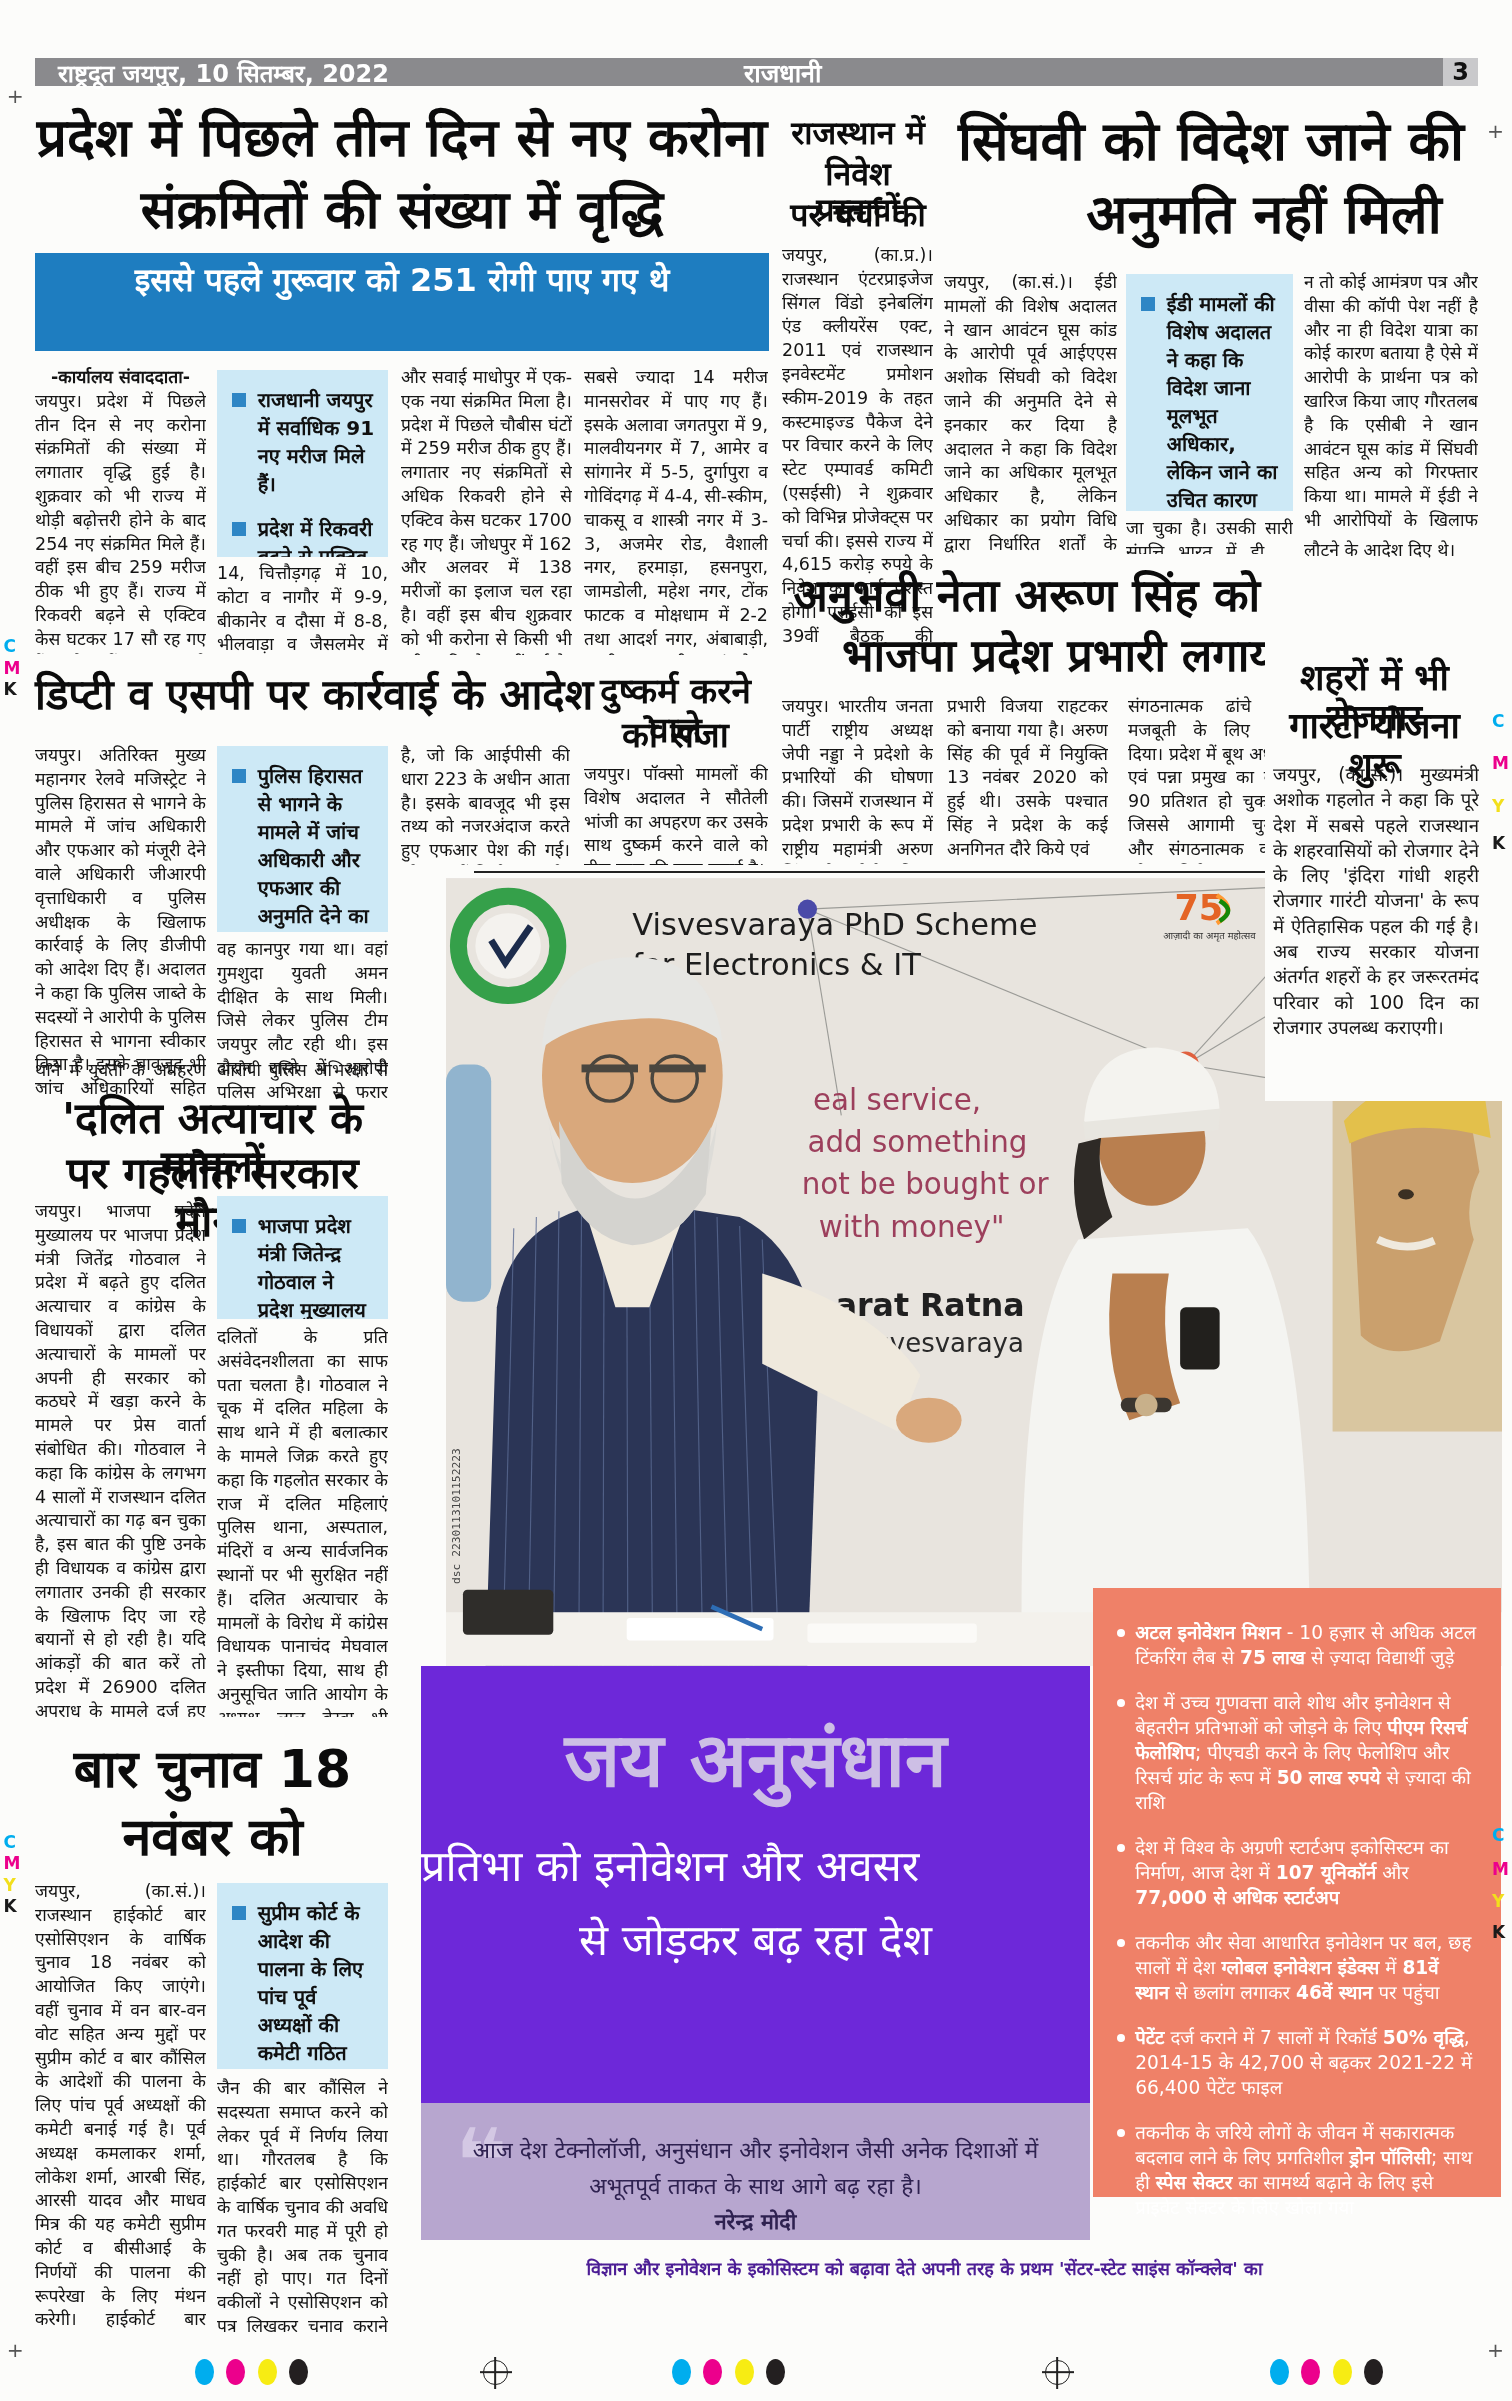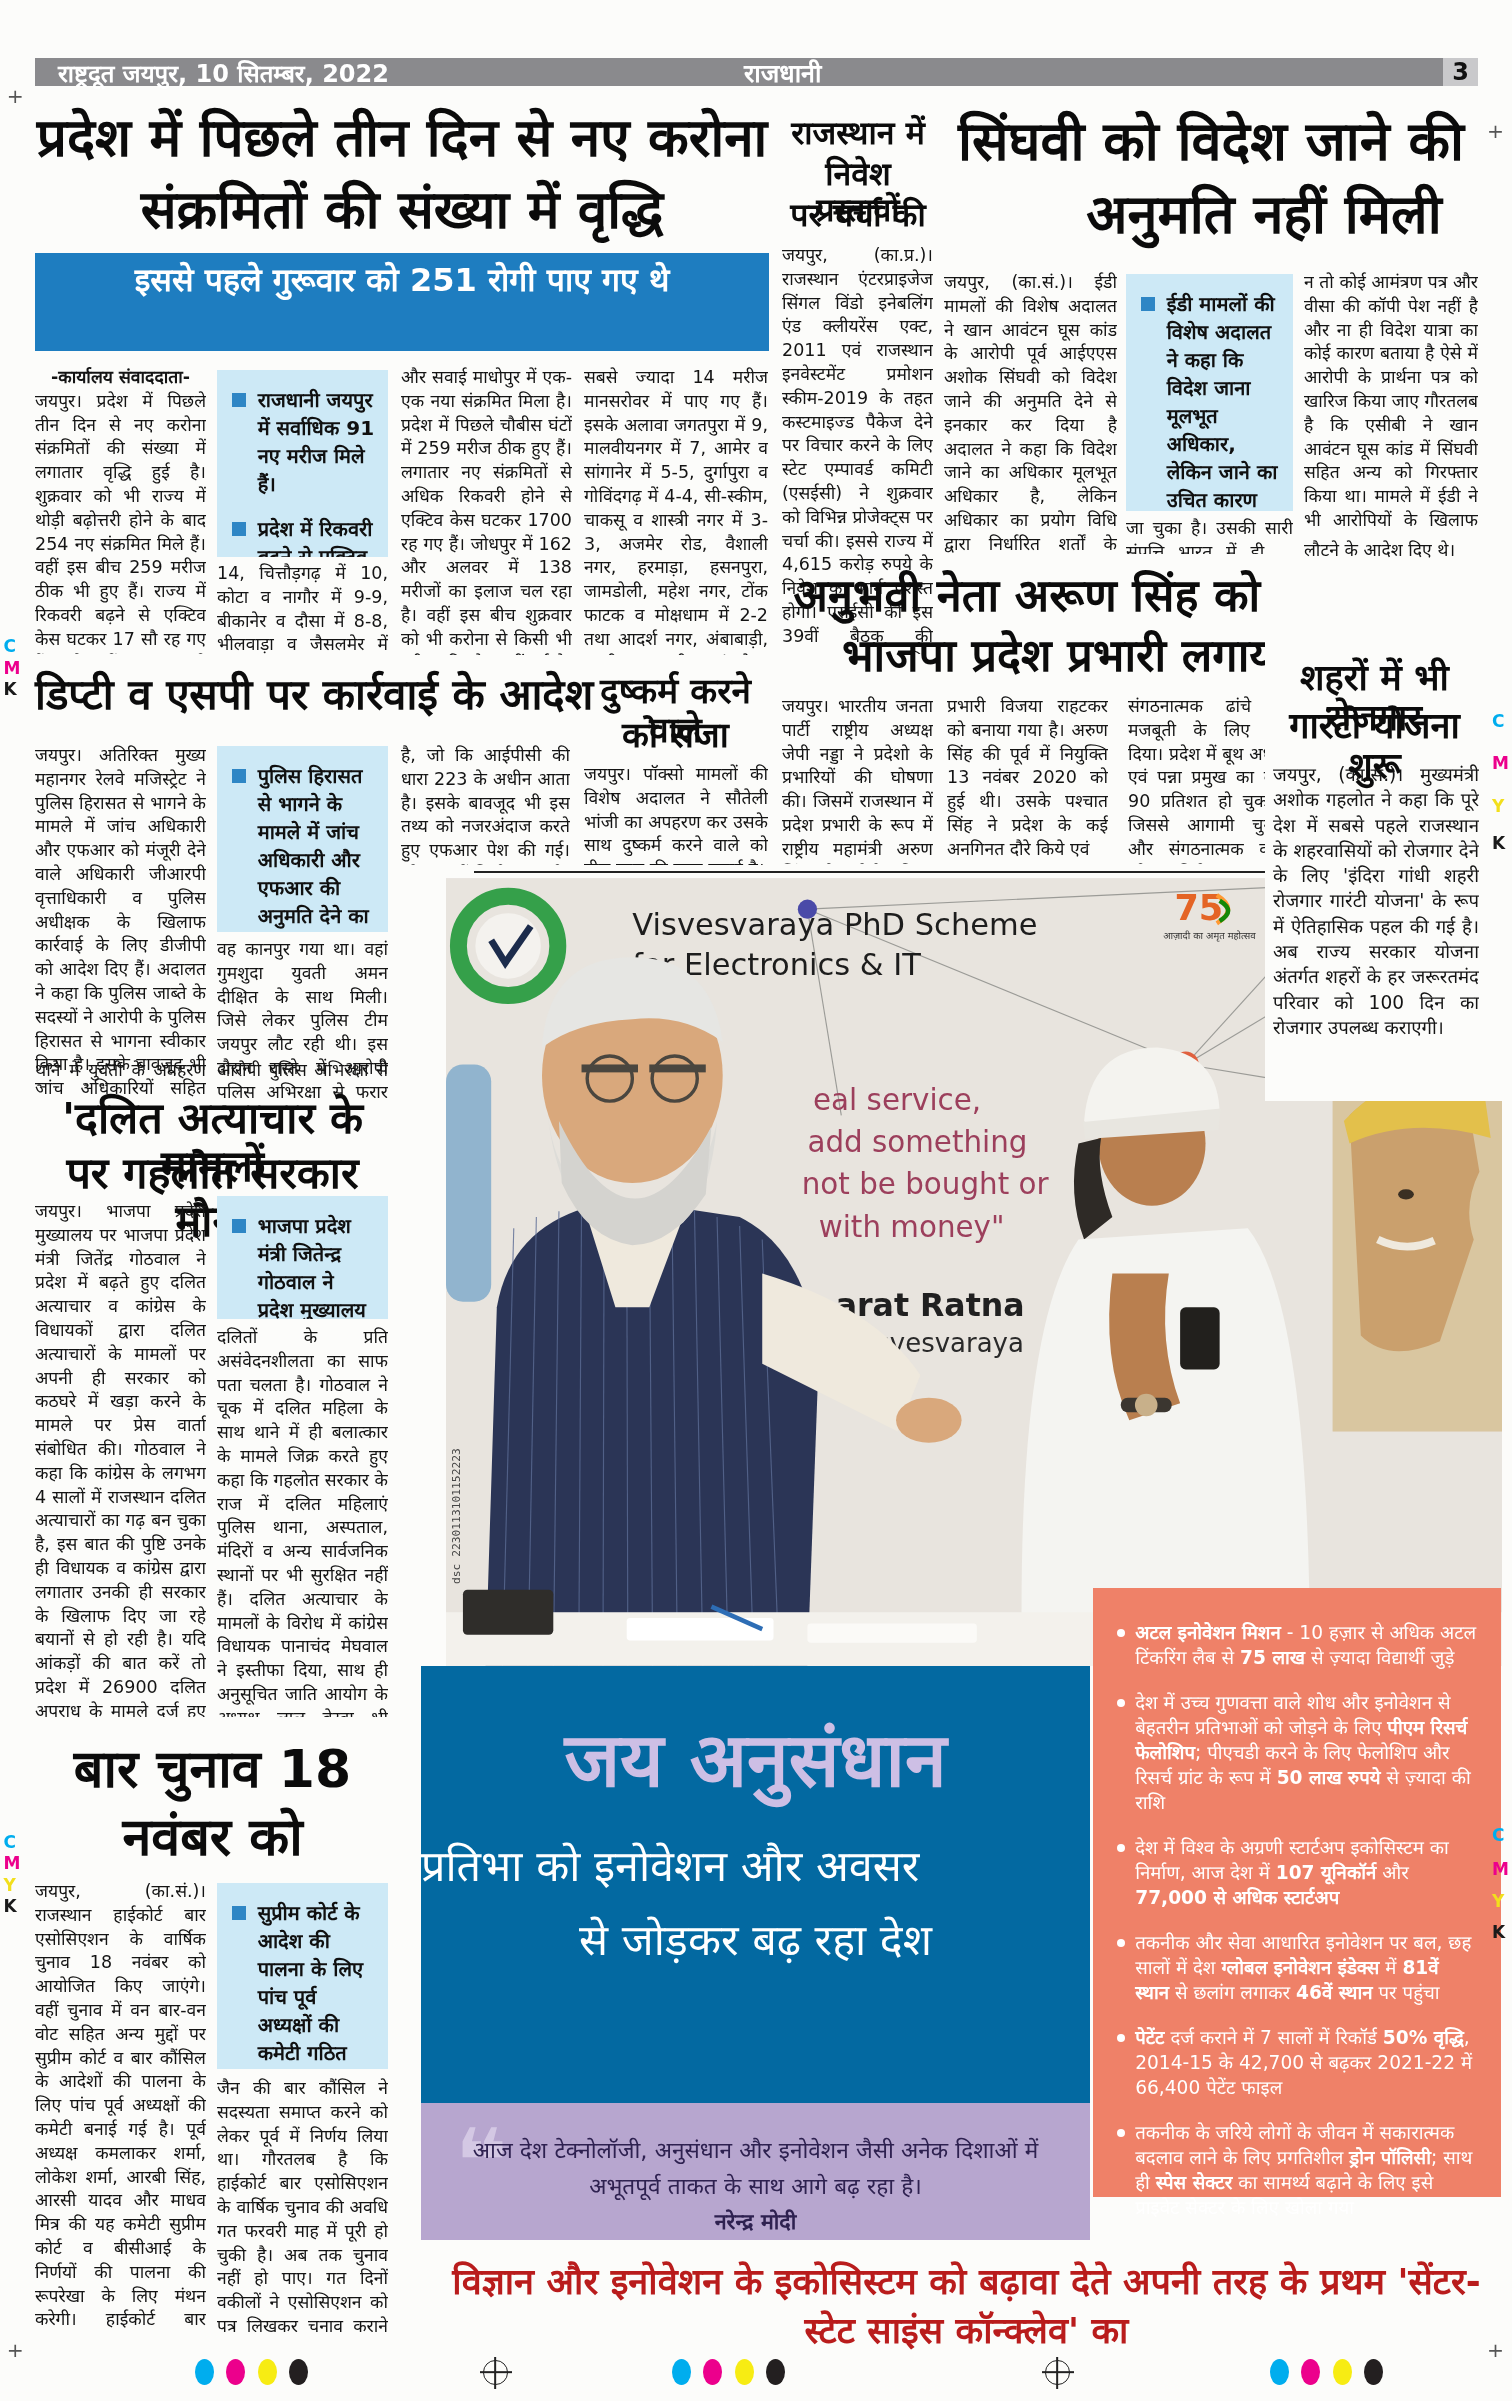--- a/index.html
+++ b/index.html
@@ -23,21 +23,21 @@
            display:flex;align-items:center;justify-content:center;font-weight:bold;font-size:24px;}
   .mark-letter{position:absolute;font-weight:bold;font-size:17px;line-height:1;}
   .crop{position:absolute;color:#555;font-size:20.3px;font-weight:normal;}
   .dotrow{position:absolute;display:flex;gap:12.4px;}
   .cdot{width:19px;height:26px;border-radius:50%;}
   .reg{position:absolute;width:22.6px;height:22.6px;border:1.7px solid #222;border-radius:50%;}
   .reg:before,.reg:after{content:"";position:absolute;background:#222;}
   .reg:before{left:50%;top:-4.5px;width:1.7px;height:32px;transform:translateX(-50%);}
   .reg:after{top:50%;left:-4.5px;height:1.7px;width:32px;transform:translateY(-50%);}
   .lavender{position:absolute;left:421px;top:2103px;width:669px;height:137px;background:#b7a6cf;overflow:hidden;}
-  .purple{position:absolute;left:421px;top:1666px;width:669px;height:438px;background:#0369a1;overflow:hidden;}
+  .purple{position:absolute;left:421px;top:1666px;width:669px;height:438px;background:#6d28d9;overflow:hidden;}
   .thinrule{position:absolute;background:#222;}
 </style>
 </head>
 <body>
 
 <div id="page">
 
   <div class="gray-bar">
     <span style="color:#fff;font-size:24px;font-weight:bold;margin-left:23px;">राष्ट्रदूत जयपुर, 10 सितम्बर, 2022</span>
     <span style="position:absolute;left:709px;color:#fff;font-size:25px;font-weight:bold;">राजधानी</span>
@@ -277,21 +277,21 @@
       <div class="li">
         <span class="dot"></span>
         <span><b>पेटेंट</b><span> दर्ज कराने में 7 सालों में रिकॉर्ड </span><b>50% वृद्धि</b><span>, 2014-15 के 42,700 से बढ़कर 2021-22 में 66,400 पेटेंट फाइल</span></span>
       </div>
       <div class="li">
         <span class="dot"></span>
         <span><span>तकनीक के जरिये लोगों के जीवन में सकारात्मक बदलाव लाने के लिए प्रगतिशील </span><b>ड्रोन पॉलिसी</b><span>; साथ ही </span><b>स्पेस सेक्टर</b><span> का सामर्थ्य बढ़ाने के लिए इसे प्राइवेट सेक्टर के लिए खोला गया</span></span>
       </div>
     </div>
 
-  <div class="abs" style="left:444px;top:2256px;width:1045px;text-align:center;font-size:36px;font-weight:bold;color:#b91c1c;">विज्ञान और इनोवेशन के इकोसिस्टम को बढ़ावा देते अपनी तरह के प्रथम 'सेंटर-स्टेट साइंस कॉन्क्लेव' का</div>
+  <div class="abs" style="left:402px;top:2256px;width:1045px;text-align:center;font-size:18px;font-weight:bold;color:#4c1d95;">विज्ञान और इनोवेशन के इकोसिस्टम को बढ़ावा देते अपनी तरह के प्रथम 'सेंटर-स्टेट साइंस कॉन्क्लेव' का</div>
 
   <div class="mark-letter" style="left:3.4px;top:638px;color:#00adee;">C</div>
   <div class="mark-letter" style="left:3.4px;top:660px;color:#ec008c;">M</div>
   <div class="mark-letter" style="left:3.4px;top:681px;color:#1a1a1a;">K</div>
   <div class="mark-letter" style="left:3.4px;top:1834px;color:#00adee;">C</div>
   <div class="mark-letter" style="left:3.4px;top:1855px;color:#ec008c;">M</div>
   <div class="mark-letter" style="left:3.4px;top:1877px;color:#f2df1c;">Y</div>
   <div class="mark-letter" style="left:3.4px;top:1898px;color:#1a1a1a;">K</div>
   <div class="mark-letter" style="left:1492px;top:713px;color:#00adee;">C</div>
   <div class="mark-letter" style="left:1492px;top:755px;color:#ec008c;">M</div>

